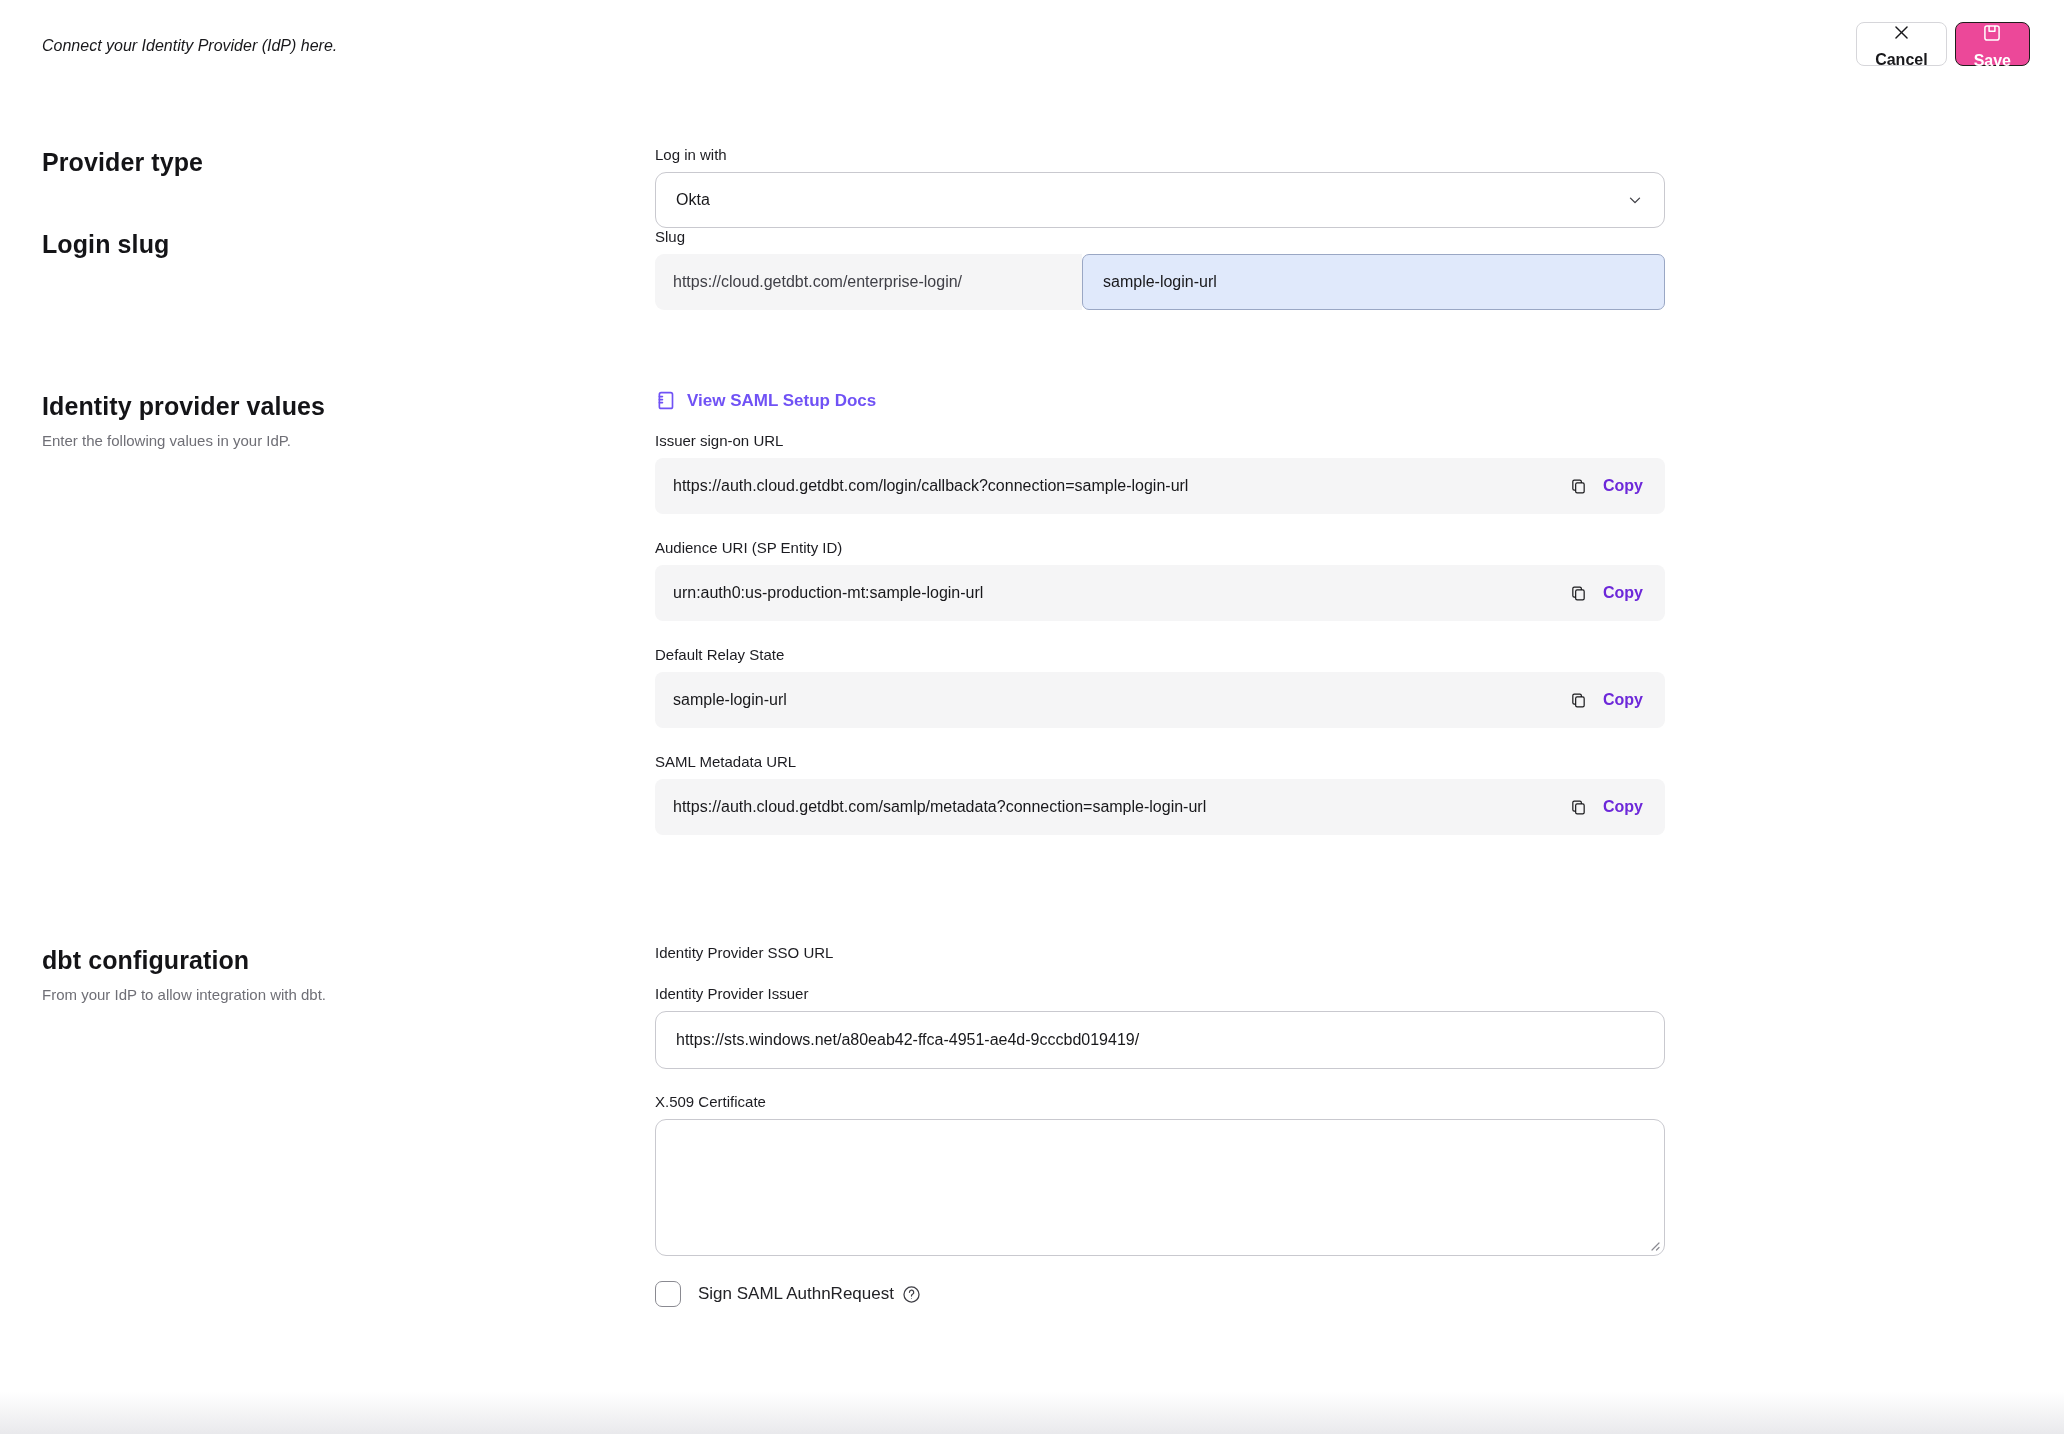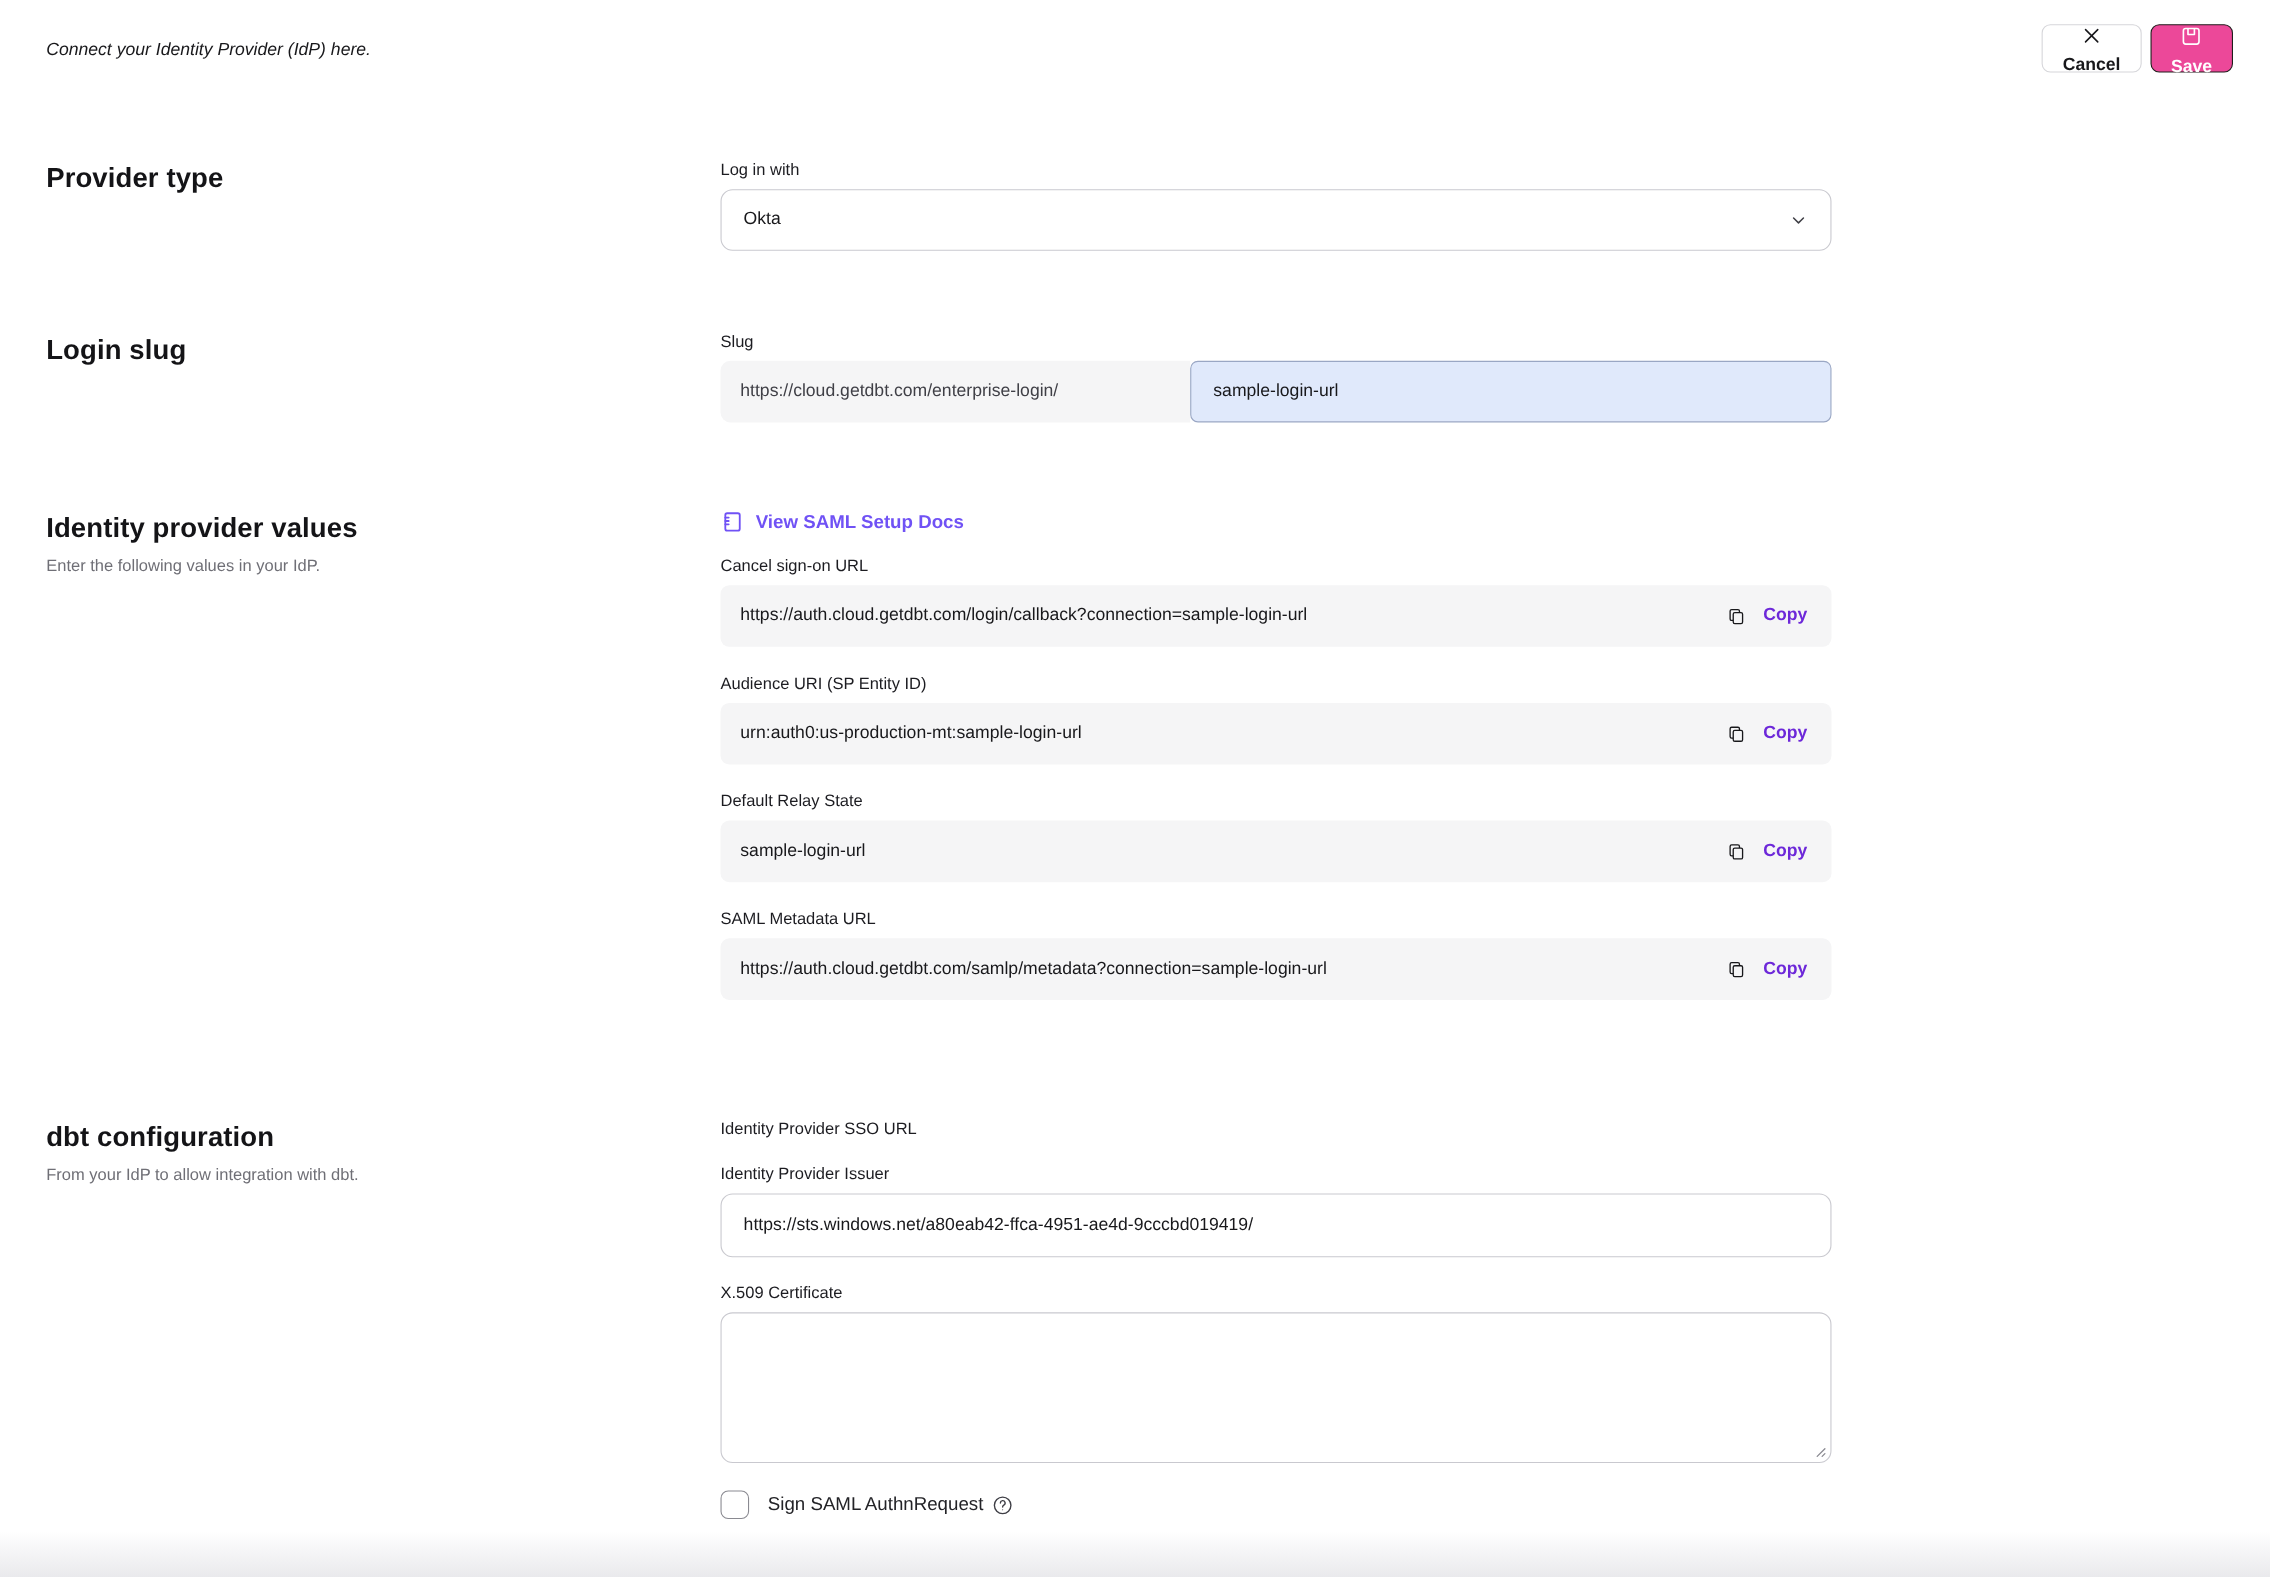--- a/index.html
+++ b/index.html
@@ -42,21 +42,21 @@
   .row-provider { margin-top: 80px; }
   .select-box {
     height: 56px; border: 1px solid #c9c9cf; border-radius: 11px;
     display: flex; align-items: center; justify-content: space-between;
     padding: 0 20px; background: #fff; cursor: pointer;
   }
   .select-value { font-size: 16px; font-weight: 500; }
   .chevron { display: flex; color: #3f3f46; }
 
   
-  .row-slug { margin-top: 74px; }
+  .row-slug { }
   .slug-group { display: flex; height: 56px; }
   .slug-prefix {
     flex: none; width: 427px; background: #f5f5f6;
     border-radius: 9px 0 0 9px;
     display: flex; align-items: center; padding: 0 18px;
     font-size: 16px; color: #3f3f46; white-space: nowrap; overflow: hidden;
   }
   .slug-input {
     flex: 1; height: 56px;
     background: #e0e9fb; border: 1px solid #9aa7c4; border-radius: 7px;
@@ -185,21 +185,21 @@
         <span>
           <svg width="21" height="21" viewBox="0 0 24 24" fill="none" stroke="#7052f5" stroke-width="1.9" stroke-linecap="round" stroke-linejoin="round">
               <rect x="5" y="3" width="15" height="18" rx="2"></rect>
               <path d="M5 7.5h3.5M5 11h3.5M5 14.5h3.5"></path>
             </svg>
         </span>
         <span>View SAML Setup Docs</span>
       </a>
 
       <div class="copy-field-group">
-        <label class="field-label">Cancel sign-on URL</label>
+        <label class="field-label">Issuer sign-on URL</label>
         <div class="readonly-field">
           <span class="readonly-value">https://auth.cloud.getdbt.com/login/callback?connection=sample-login-url</span>
           <button class="copy-btn">
             <span>
               <svg width="17" height="19" viewBox="0 0 24 24" fill="none" stroke="#18181b" stroke-width="1.7" stroke-linejoin="round">
                   <rect x="8" y="7" width="12" height="14" rx="2"></rect>
                   <path d="M16 7V5a2 2 0 0 0-2-2H6a2 2 0 0 0-2 2v10a2 2 0 0 0 2 2h2"></path>
                 </svg>
             </span>
             <span>Copy</span>

